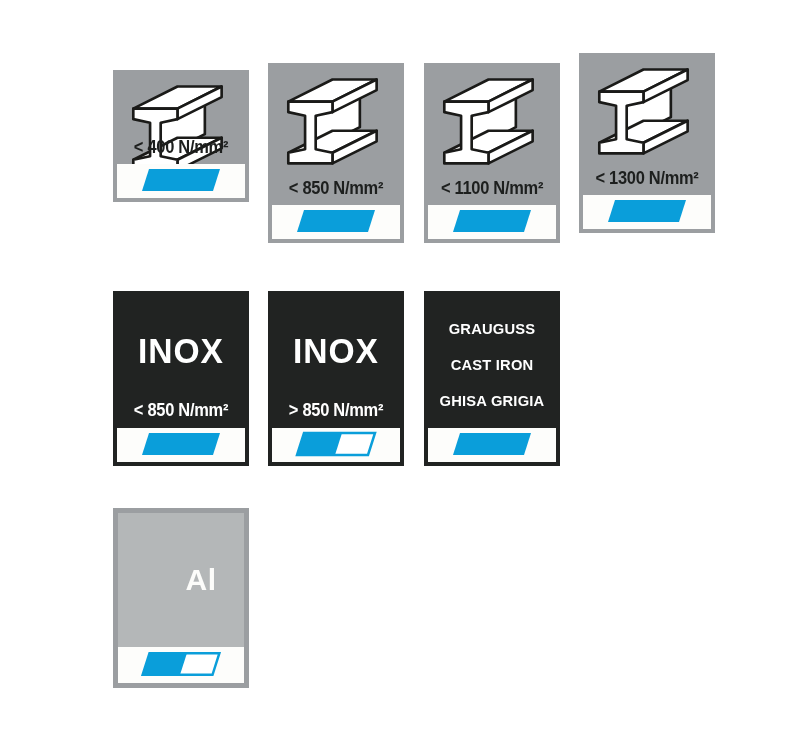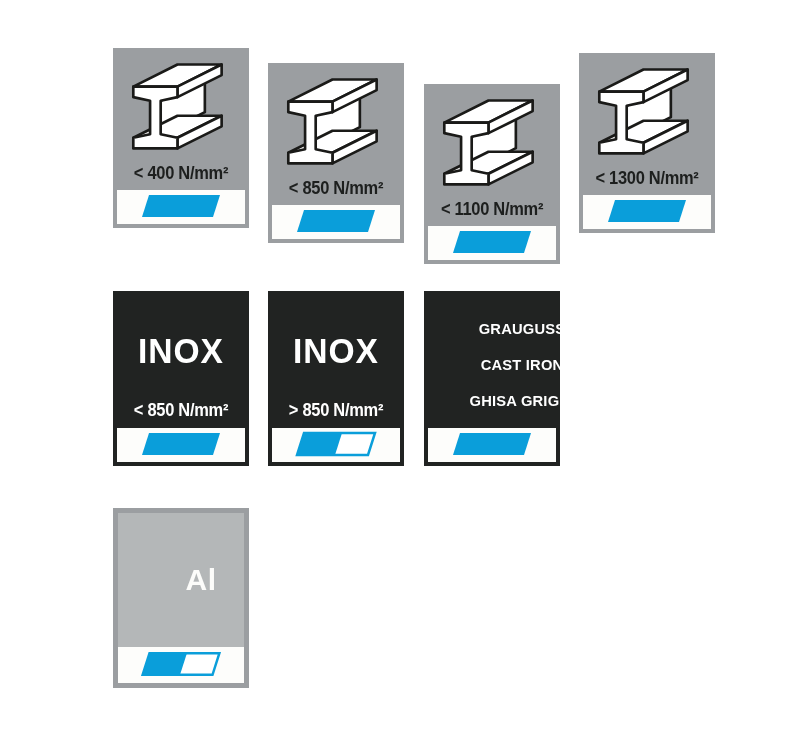--- a/index.html
+++ b/index.html
@@ -40,41 +40,40 @@
     position:absolute; top:40px; left:0; width:100%; text-align:center;
     color:#ffffff; font-size:35px; font-weight:bold; letter-spacing:1px;
     transform:scaleX(0.96);
   }
 
   
   .cast-lines {
     position:absolute; top:20px; left:0; width:100%; text-align:center;
     color:#ffffff; font-weight:bold; font-size:15.5px; line-height:36px;
     letter-spacing:0.2px;
-    margin-left:30px;
   }
   .cast-lines div { transform:scaleX(0.95); }
 
   
   .al-tile {
     position:absolute; left:113px; top:508px; width:136px; height:180px;
     background:#b4b7b8; border:5px solid #9b9ea1; box-sizing:border-box;
     display:flex; flex-direction:column;
   }
   .al-fill {
     flex:1; display:flex; align-items:center; justify-content:center;
     color:#fcfcfa; font-size:30px; font-weight:bold; letter-spacing:0.5px;margin-left:40px;
   }
   .al-strip { height:36px; background:#fdfdfb; }
   .al-strip svg { display:block; width:100%; height:100%; }
 </style>
 </head>
 <body>
 
-<div class="tile gray" style="left:113px; top:48px; height:180px;">
+<div class="tile gray" style="left:113px; top:70px; height:132px;">
   <svg class="beam" viewBox="0 0 132 120">
     <g fill="#ffffff" stroke="#1a1a18" stroke-width="3" stroke-linejoin="round">
       <polygon points="43,54 93,29 93,67 43,92"></polygon>
       <polygon points="12,96 62,96 112,71 62,71"></polygon>
       <polygon points="62,96 112,71 112,83 62,108"></polygon>
       <polygon points="12,38 62,38 112,13 62,13"></polygon>
       <polygon points="62,38 112,13 112,25 62,50"></polygon>
       <polygon points="12,38 62,38 62,50 43,54 43,92 62,96 62,108 12,108 12,96 31,92 31,54 12,50"></polygon>
     </g>
   </svg>
@@ -102,21 +101,21 @@
   <div class="label dark">&lt; 850 N/mm²</div>
   <div class="strip" data-marker="full">
     <svg viewBox="0 0 128 34">
       <polygon class="m-full" points="32,5 103,5 96,27 25,27" fill="#0a9eda"></polygon>
       <polygon class="m-half" points="32,5 103,5 96,27 25,27" fill="#ffffff" stroke="#0a9eda" stroke-width="2.5"></polygon>
       <polygon class="m-half" points="32,5 70,5 63,27 25,27" fill="#0a9eda"></polygon>
     </svg>
   </div>
 </div>
 
-<div class="tile gray" style="left:424px; top:63px; height:180px;margin-top:21px;">
+<div class="tile gray" style="left:424px; top:63px; height:180px;">
   <svg class="beam" viewBox="0 0 132 120">
     <g fill="#ffffff" stroke="#1a1a18" stroke-width="3" stroke-linejoin="round">
       <polygon points="43,54 93,29 93,67 43,92"></polygon>
       <polygon points="12,96 62,96 112,71 62,71"></polygon>
       <polygon points="62,96 112,71 112,83 62,108"></polygon>
       <polygon points="12,38 62,38 112,13 62,13"></polygon>
       <polygon points="62,38 112,13 112,25 62,50"></polygon>
       <polygon points="12,38 62,38 62,50 43,54 43,92 62,96 62,108 12,108 12,96 31,92 31,54 12,50"></polygon>
     </g>
   </svg>

